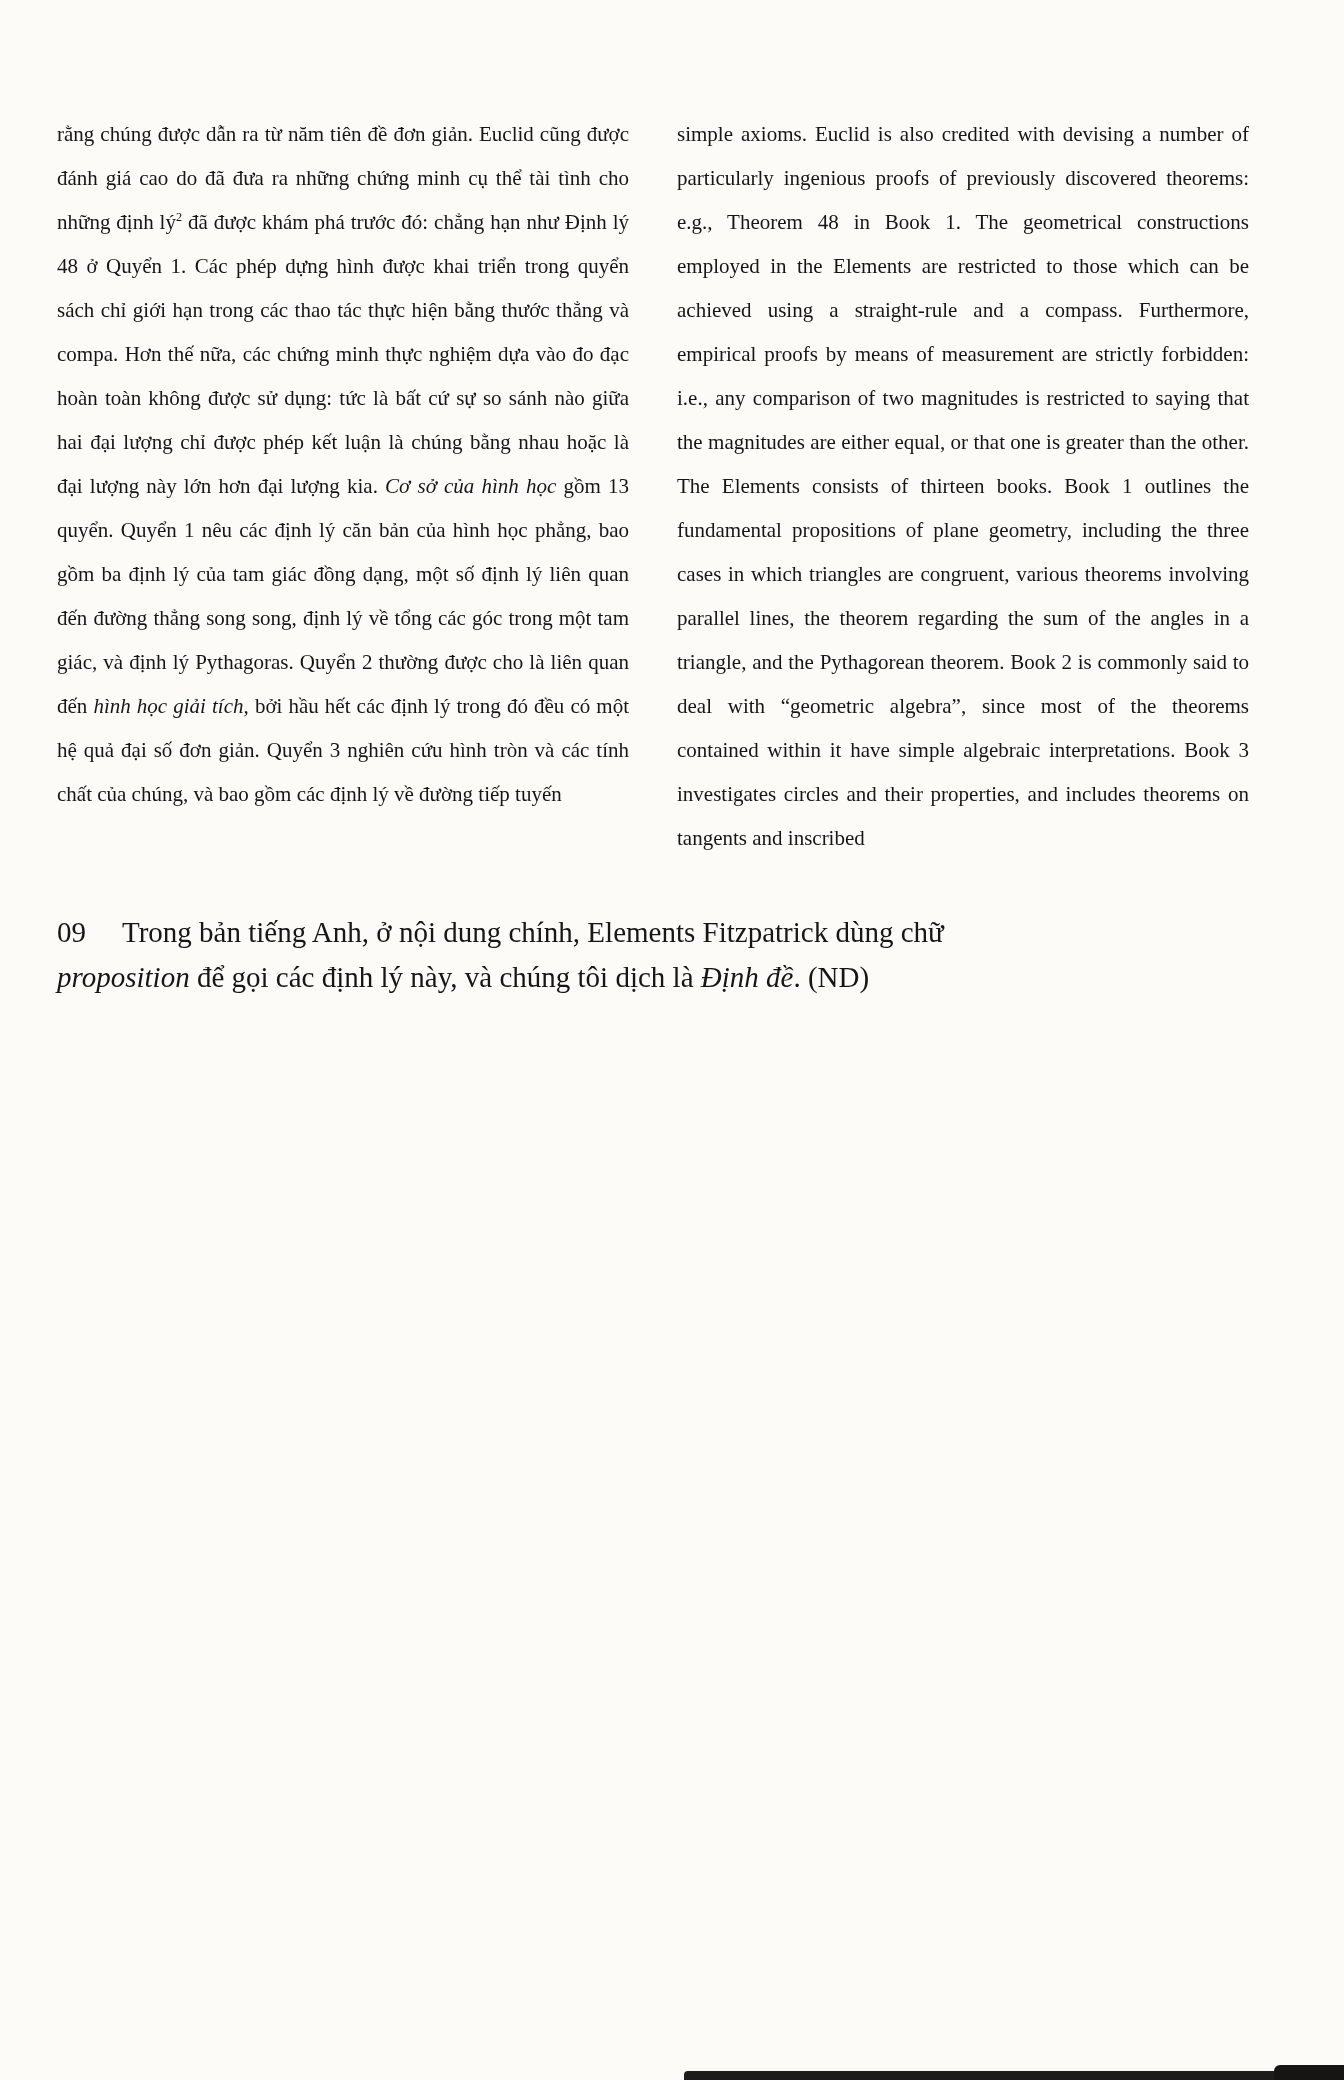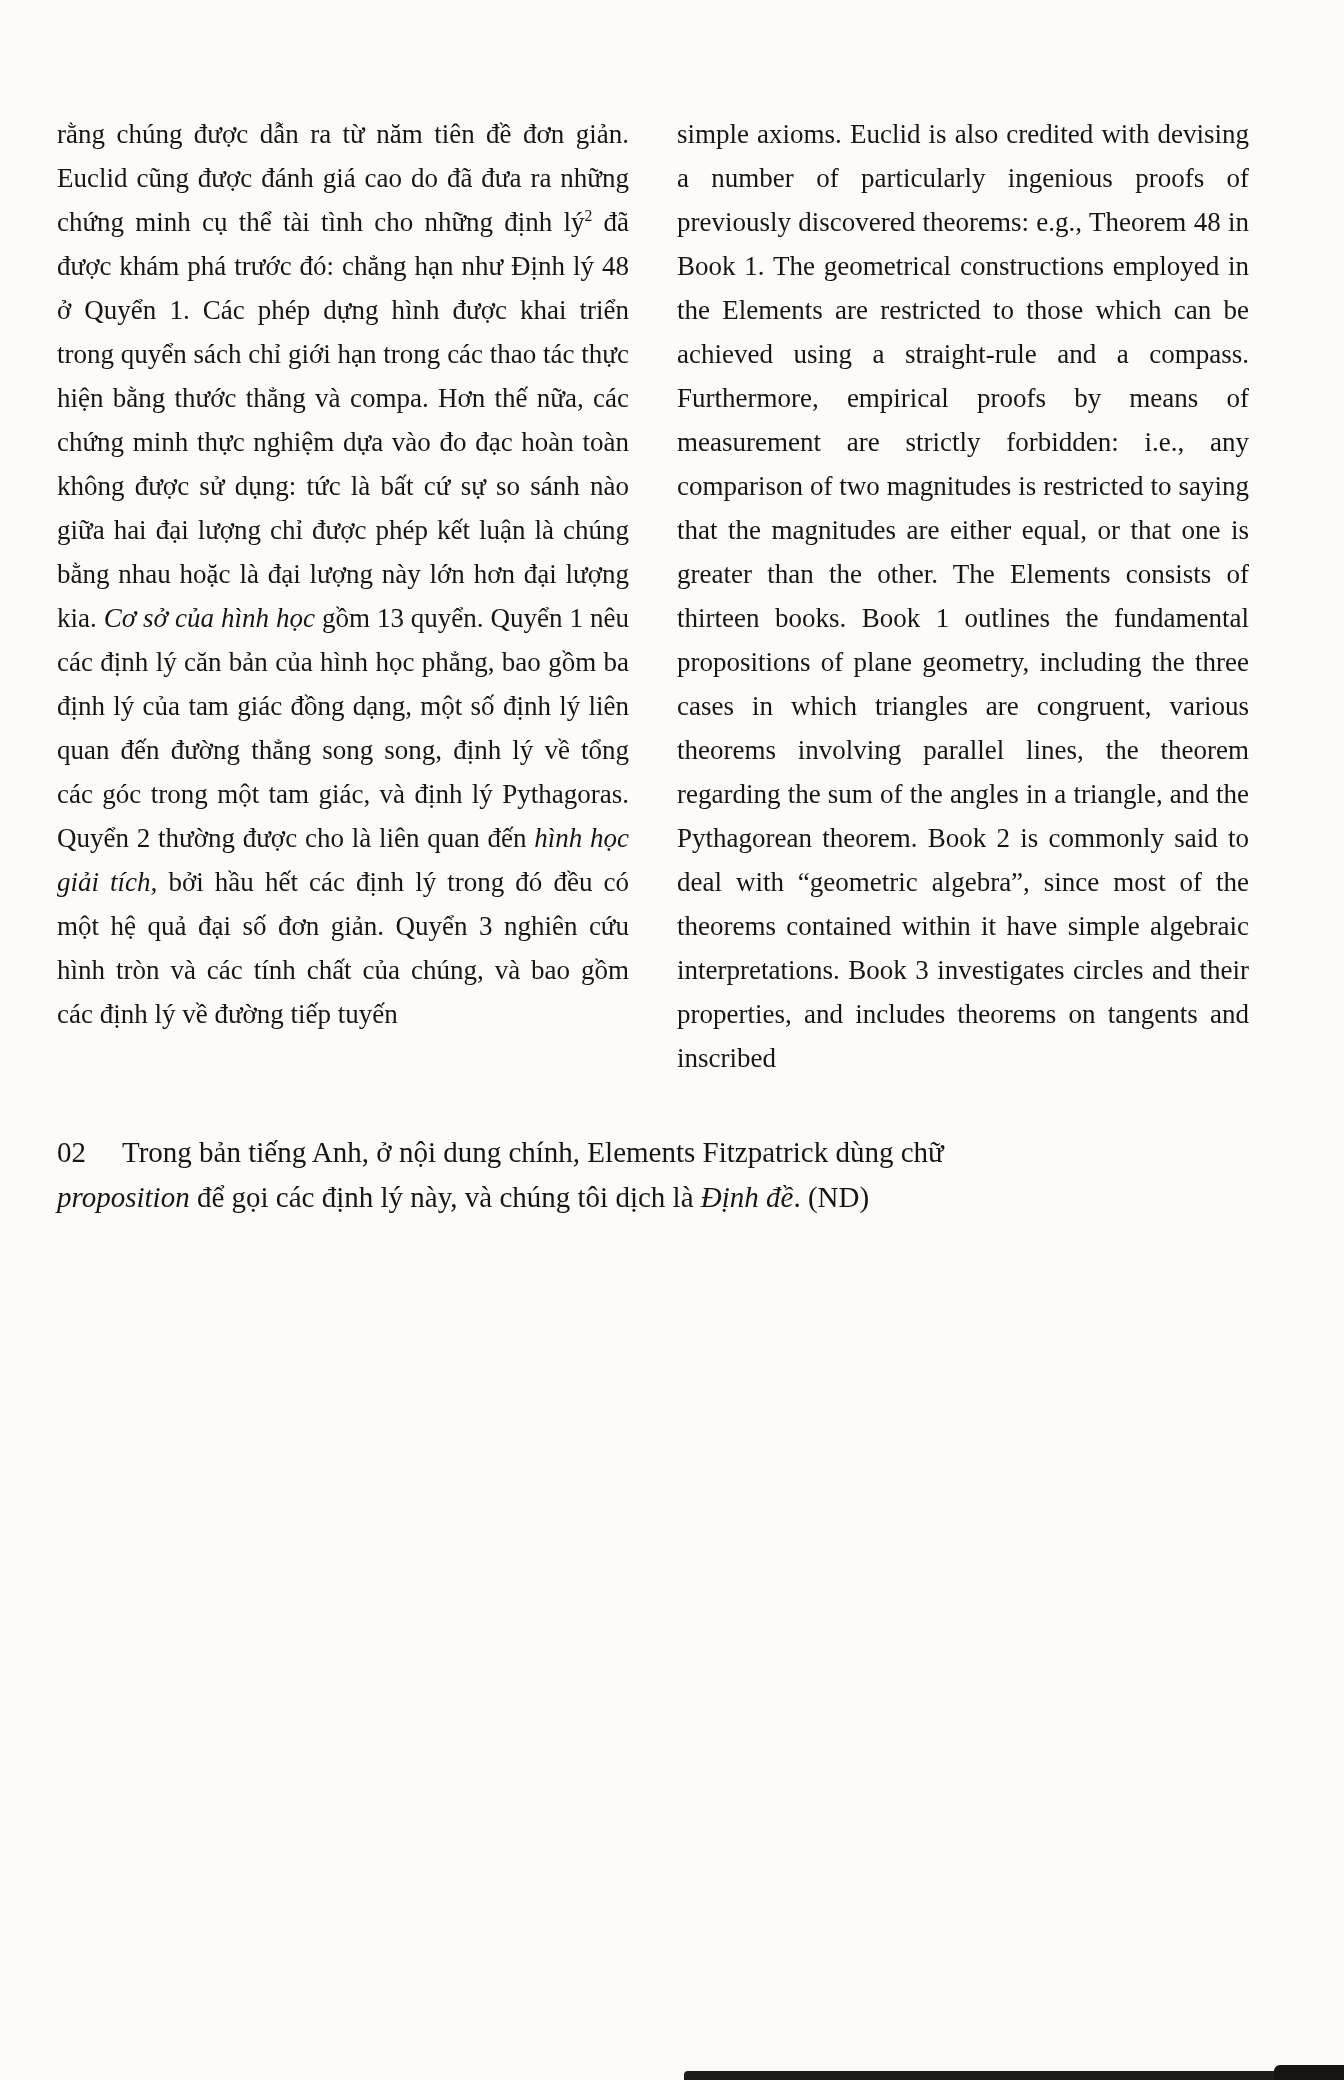--- a/index.html
+++ b/index.html
@@ -20,21 +20,21 @@
     left: 57px;
     top: 112px;
     width: 1192px;
   }
   .columns {
     display: flex;
     gap: 48px;
   }
   .column {
     flex: 1 1 0;
-    font-size: 27px;
+    font-size: 21px;
     line-height: 44px;
     text-align: justify;
     text-justify: inter-word;
     hyphens: auto;
     -webkit-hyphens: auto;
   }
   .column p {
     margin: 0;
   }
   .italic {
@@ -88,20 +88,20 @@
         <p><span>rằng chúng được dẫn ra từ năm tiên đề đơn giản. Euclid cũng được đánh giá cao do đã đưa ra những chứng minh cụ thể tài tình cho những định lý</span><sup class="fn-ref">2</sup><span> đã được khám phá trước đó: chẳng hạn như Định lý 48 ở Quyển 1. Các phép dựng hình được khai triển trong quyển sách chỉ giới hạn trong các thao tác thực hiện bằng thước thẳng và compa. Hơn thế nữa, các chứng minh thực nghiệm dựa vào đo đạc hoàn toàn không được sử dụng: tức là bất cứ sự so sánh nào giữa hai đại lượng chỉ được phép kết luận là chúng bằng nhau hoặc là đại lượng này lớn hơn đại lượng kia. </span><span class="italic">Cơ sở của hình học</span><span> gồm 13 quyển. Quyển 1 nêu các định lý căn bản của hình học phẳng, bao gồm ba định lý của tam giác đồng dạng, một số định lý liên quan đến đường thẳng song song, định lý về tổng các góc trong một tam giác, và định lý Pythagoras. Quyển 2 thường được cho là liên quan đến </span><span class="italic">hình học giải tích,</span><span> bởi hầu hết các định lý trong đó đều có một hệ quả đại số đơn giản. Quyển 3 nghiên cứu hình tròn và các tính chất của chúng, và bao gồm các định lý về đường tiếp tuyến</span></p>
       </article>
 
       <article class="column" lang="en">
         <p><span>simple axioms. Euclid is also credited with devising a number of particularly ingenious proofs of previously discovered theorems: e.g., Theorem 48 in Book 1. The geometrical constructions employed in the Elements are restricted to those which can be achieved using a straight-rule and a compass. Furthermore, empirical proofs by means of measurement are strictly forbidden: i.e., any comparison of two magnitudes is restricted to saying that the magnitudes are either equal, or that one is greater than the other. The Elements consists of thirteen books. Book 1 outlines the fundamental propositions of plane geometry, including the three cases in which triangles are congruent, various theorems involving parallel lines, the theorem regarding the sum of the angles in a triangle, and the Pythagorean theorem. Book 2 is commonly said to deal with “geometric algebra”, since most of the theorems contained within it have simple algebraic interpretations. Book 3 investigates circles and their properties, and includes theorems on tangents and inscribed</span></p>
       </article>
 
     </section>
 
     <footer class="footnote" lang="vi">
-      <span class="fn-num">02</span><span>Trong bản tiếng Anh, ở nội dung chính, Elements Fitzpatrick dùng chữ </span><span class="italic">proposition</span><span> để gọi các định lý này, và chúng tôi dịch là </span><span class="italic">Định đề</span><span>. (ND)</span>
+      <span class="fn-num">09</span><span>Trong bản tiếng Anh, ở nội dung chính, Elements Fitzpatrick dùng chữ </span><span class="italic">proposition</span><span> để gọi các định lý này, và chúng tôi dịch là </span><span class="italic">Định đề</span><span>. (ND)</span>
     </footer>
 
   </div>
 
   <div class="scan-edge"></div>
   <div class="scan-edge-nub"></div>
 </main>
 
 </body></html>

